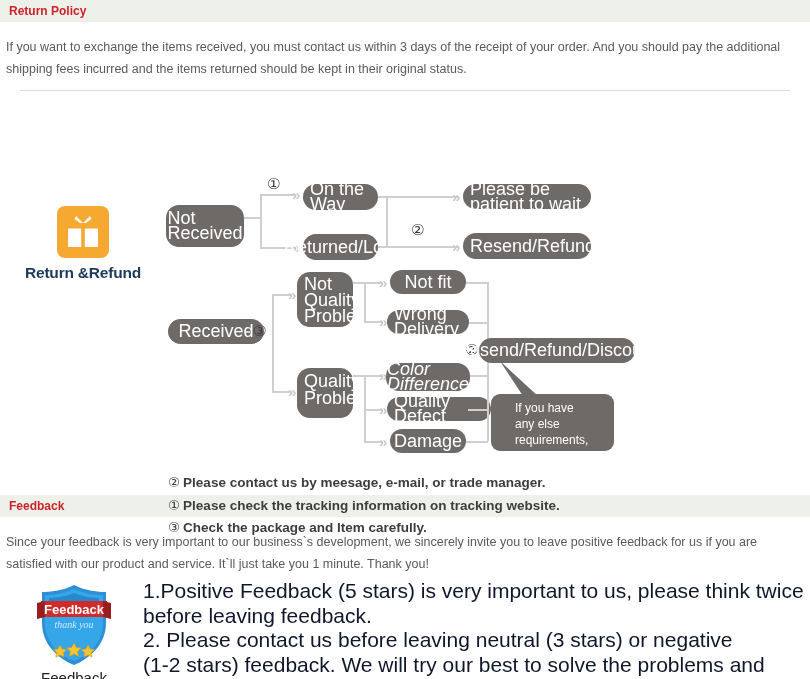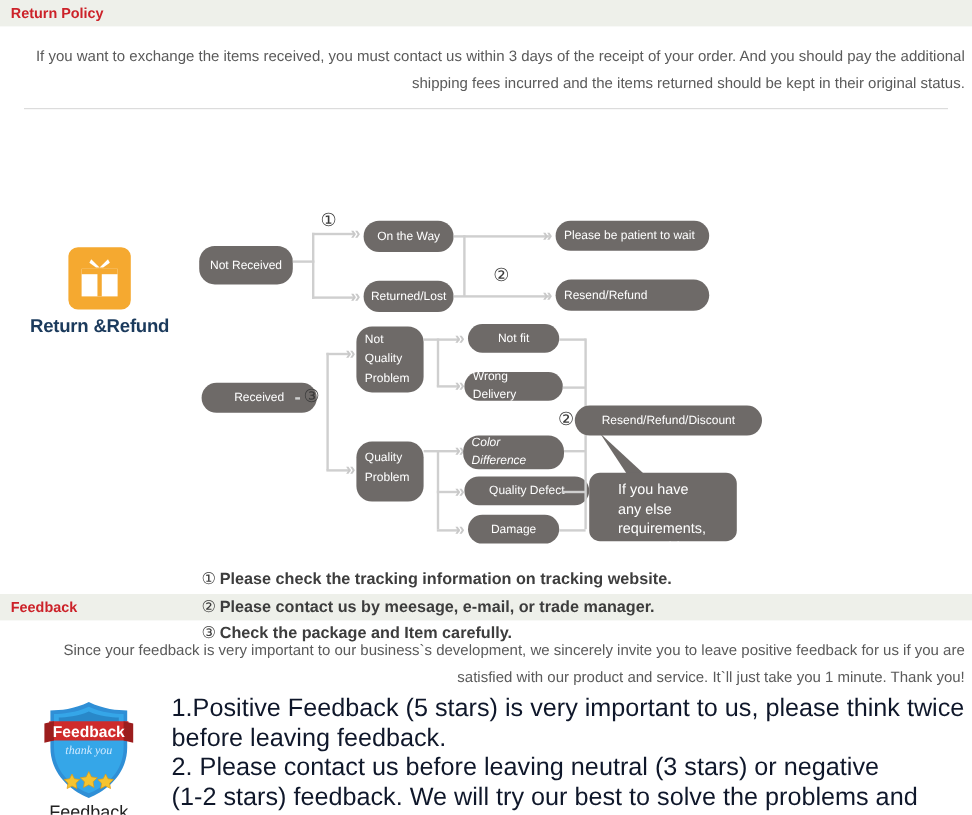--- a/index.html
+++ b/index.html
@@ -11,32 +11,31 @@
   .section-header{
     background:#eef0ea;height:22px;width:810px;
     display:flex;align-items:center;
   }
   .section-header .htitle{
     color:#cc2229;font-size:12px;font-weight:bold;padding-left:9px;letter-spacing:0px;
   }
   .para{
     font-size:12.5px;color:#5a5a5a;line-height:22px;
     padding:0 6px;
-    text-align:right;
   }
   .divider{
     height:1px;background:#dcdcdc;margin:10px 20px 0 20px;
   }
 
   
   .flow{position:relative;width:810px;height:370px;}
 
   .node{
     position:absolute;background:#6e6a68;color:#ffffff;
-    border-radius:13px;font-size:10px;line-height:15px;
+    border-radius:13px;font-size:18px;line-height:15px;
     display:flex;align-items:center;box-sizing:border-box;
     padding:3px 7px;white-space:pre-line;
   }
   .node.center{justify-content:center;}
 
   .hline{position:absolute;background:#cfcfcf;height:2px;}
   .vline{position:absolute;background:#cfcfcf;width:2px;}
 
   .arrow{position:absolute;color:#c9c9c9;font-size:15px;line-height:1;font-weight:bold;}
 
@@ -92,21 +91,21 @@
         <rect x="11" y="18" width="30" height="23" fill="#ffffff"></rect>
         <rect x="11" y="18" width="30" height="4.5" fill="#f5a930"></rect>
         <rect x="24.2" y="18" width="3.6" height="23" fill="#f5a930"></rect>
         <path d="M26 17 L19 10 L17.5 13 L23 17 Z" fill="#ffffff"></path>
         <path d="M26 17 L33 10 L34.5 13 L29 17 Z" fill="#ffffff"></path>
       </svg>
     </div>
     <div style="font-size:15.5px;color:#1b3a5c;font-weight:bold;margin-top:6px;letter-spacing:-0.2px;">Return &amp;Refund</div>
   </div>
 
-  <div class="node center" style="left:166px;top:114px;width:78px;height:32px;">Not Received</div>
+  <div class="node center" style="left:166px;top:114px;width:78px;height:42px;">Not Received</div>
 
   <div class="hline" style="left:244px;top:126px;width:18px;"></div>
   <div class="vline" style="left:260px;top:103px;height:55px;"></div>
   <div class="hline" style="left:260px;top:103px;width:36px;"></div>
   <div class="hline" style="left:260px;top:156px;width:36px;"></div>
   <div class="arrow" style="left:292px;top:96px;">»</div>
   <div class="arrow" style="left:292px;top:149px;">»</div>
 
   <div class="marker" style="left:267px;top:85px;">①</div>
 
@@ -174,24 +173,24 @@
 
   <div class="node center" style="left:479px;top:247px;width:156px;height:25px;">Resend/Refund/Discount</div>
 
   <svg style="position:absolute;left:495px;top:268px;" width="50" height="42">
     <path d="M5 2 L44 38 L30 40 Z" fill="#6e6a68"></path>
   </svg>
   <div class="bubble" style="left:491px;top:303px;width:123px;height:57px;">If you have any else requirements, you could also tell us!</div>
 
   <div class="legendlist">
     <div class="li">
+      <span class="num">②</span><span>Please contact us by meesage, e-mail, or trade manager.</span>
+    </div>
+    <div class="li">
       <span class="num">①</span><span>Please check the tracking information on tracking website.</span>
-    </div>
-    <div class="li">
-      <span class="num">②</span><span>Please contact us by meesage, e-mail, or trade manager.</span>
     </div>
     <div class="li">
       <span class="num">③</span><span>Check the package and Item carefully.</span>
     </div>
   </div>
 </div>
 
 <div style="height:34px"></div>
 <div class="section-header">
   <span class="htitle">Feedback</span>

